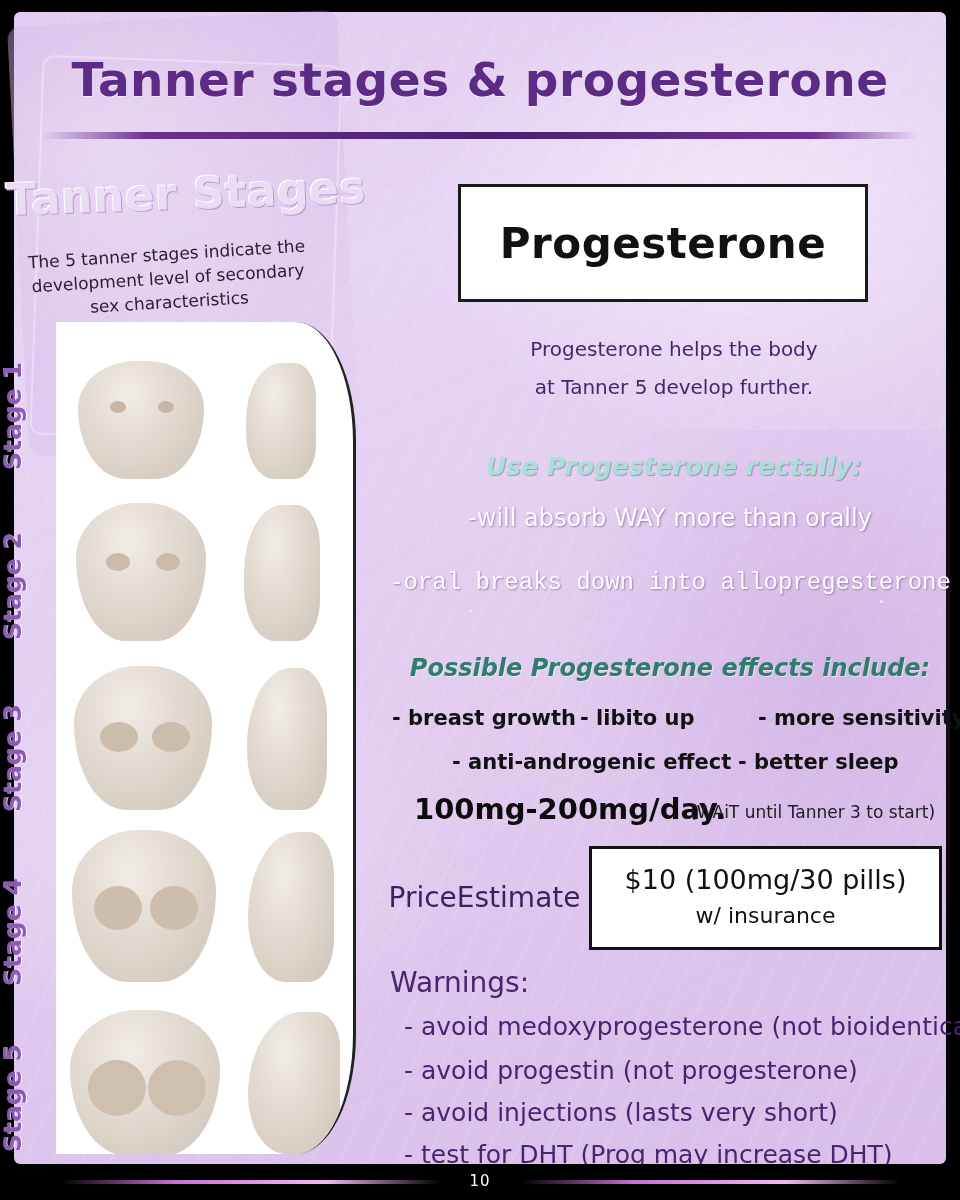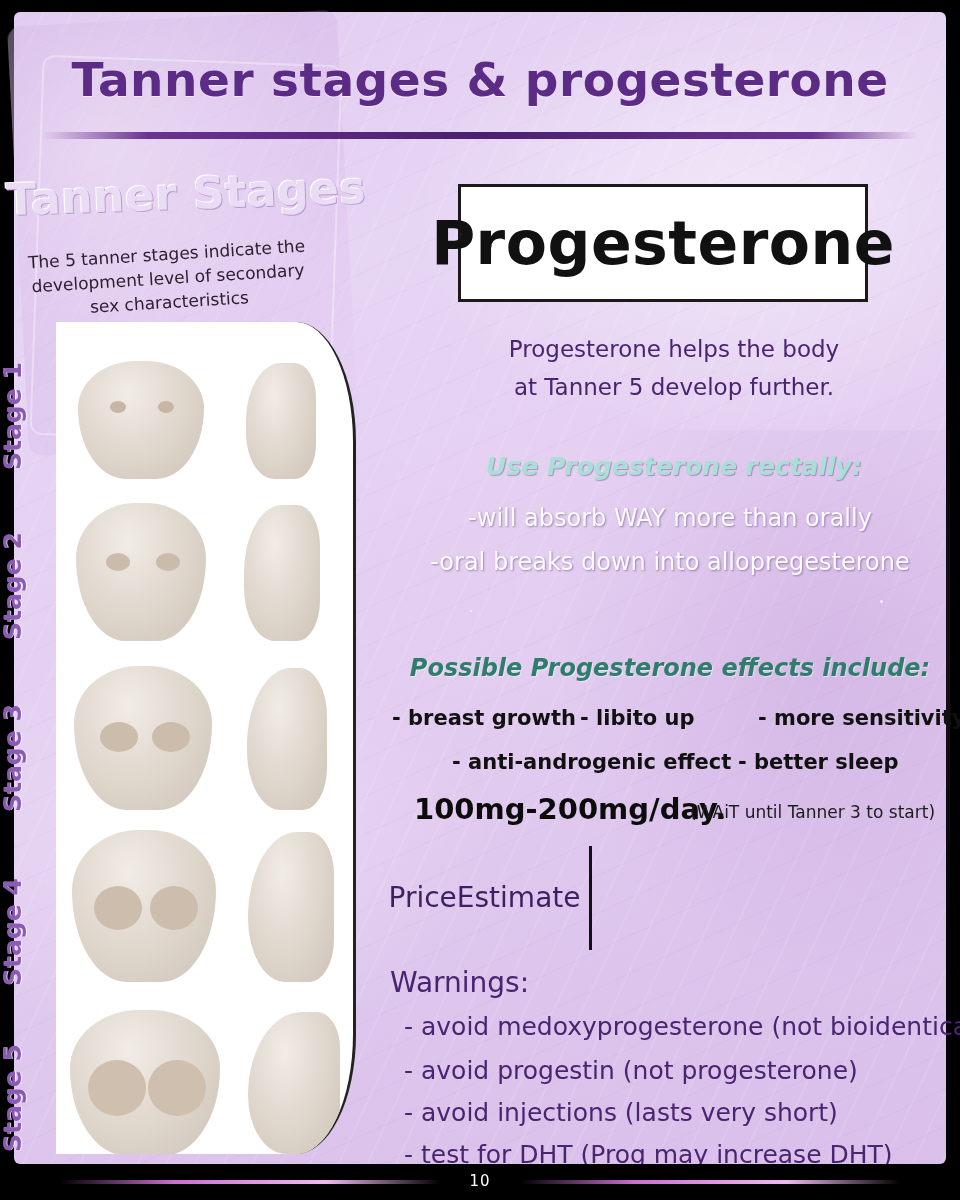--- a/index.html
+++ b/index.html
@@ -144,28 +144,28 @@
 
   
   .prog-box {
     position:absolute;
     left: 458px; top: 184px; width: 410px; height: 118px;
     background: #fff;
     border: 3px solid #1a1a1a;
     display:flex; align-items:center; justify-content:center;
   }
   .prog-box span {
-    font-size: 60px; font-weight: bold; color:#111;
+    font-size: 42px; font-weight: bold; color:#111;
     letter-spacing: 0.5px;
   }
   .prog-intro {
     position:absolute;
     left: 400px; top: 330px; width: 548px;
     text-align:center;
-    font-size: 23px; line-height: 38px;
+    font-size: 20px; line-height: 38px;
     color: #4a2470;
   }
   .use-rectally {
     position:absolute;
     left: 400px; top: 452px; width: 548px;
     text-align:center;
     font-size: 25px; font-weight:bold; font-style: italic;
     color: #a8e0d8;
     text-shadow: 1px 1px 1px rgba(60,30,90,.35);
   }
@@ -345,37 +345,41 @@
     <span>Progesterone</span>
   </div>
 
   <div class="prog-intro">
     <div>Progesterone helps the body</div>
     <div>at Tanner 5 develop further.</div>
   </div>
 
   <div class="use-rectally">Use Progesterone rectally:</div>
   <div class="rect-line" style="top: 504px;">-will absorb WAY more than orally</div>
-  <div class="rect-line" style="top: 548px;">-oral breaks down into allopregesterone</div>
+  <div class="rect-line" style="top: 569px; font-family: Liberation Mono, monospace;">-oral breaks down into allopregesterone</div>
 
   <div class="effects-head">Possible Progesterone effects include:</div>
   <div class="effect-item" style="left: 392px; top: 706px;">- breast growth</div>
   <div class="effect-item" style="left: 580px; top: 706px;">- libito up</div>
   <div class="effect-item" style="left: 758px; top: 706px;">- more sensitivity</div>
   <div class="effect-item" style="left: 452px; top: 750px;">- anti-androgenic effect</div>
   <div class="effect-item" style="left: 738px; top: 750px;">- better sleep</div>
 
   <div class="dose">100mg-200mg/day.</div>
   <div class="dose-note">(WAiT until Tanner 3 to start)</div>
 
   <div class="price-wrap">
     <div class="price-label">
       <span>Price</span>
       <span>Estimate</span>
     </div>
+    <div class="price-value">
+      <span class="l1">$10 (100mg/30 pills)</span>
+      <span class="l2">w/ insurance</span>
+    </div>
   </div>
 
   <div class="warn-title">Warnings:</div>
   <div class="warn-item" style="top: 1012px;">- avoid medoxyprogesterone (not bioidentical)</div>
   <div class="warn-item" style="top: 1056px;">- avoid progestin (not progesterone)</div>
   <div class="warn-item" style="top: 1098px;">- avoid injections (lasts very short)</div>
   <div class="warn-item" style="top: 1140px;">- test for DHT (Prog may increase DHT)</div>
 
   <div class="footer">
     <div class="footer-line left"></div>

